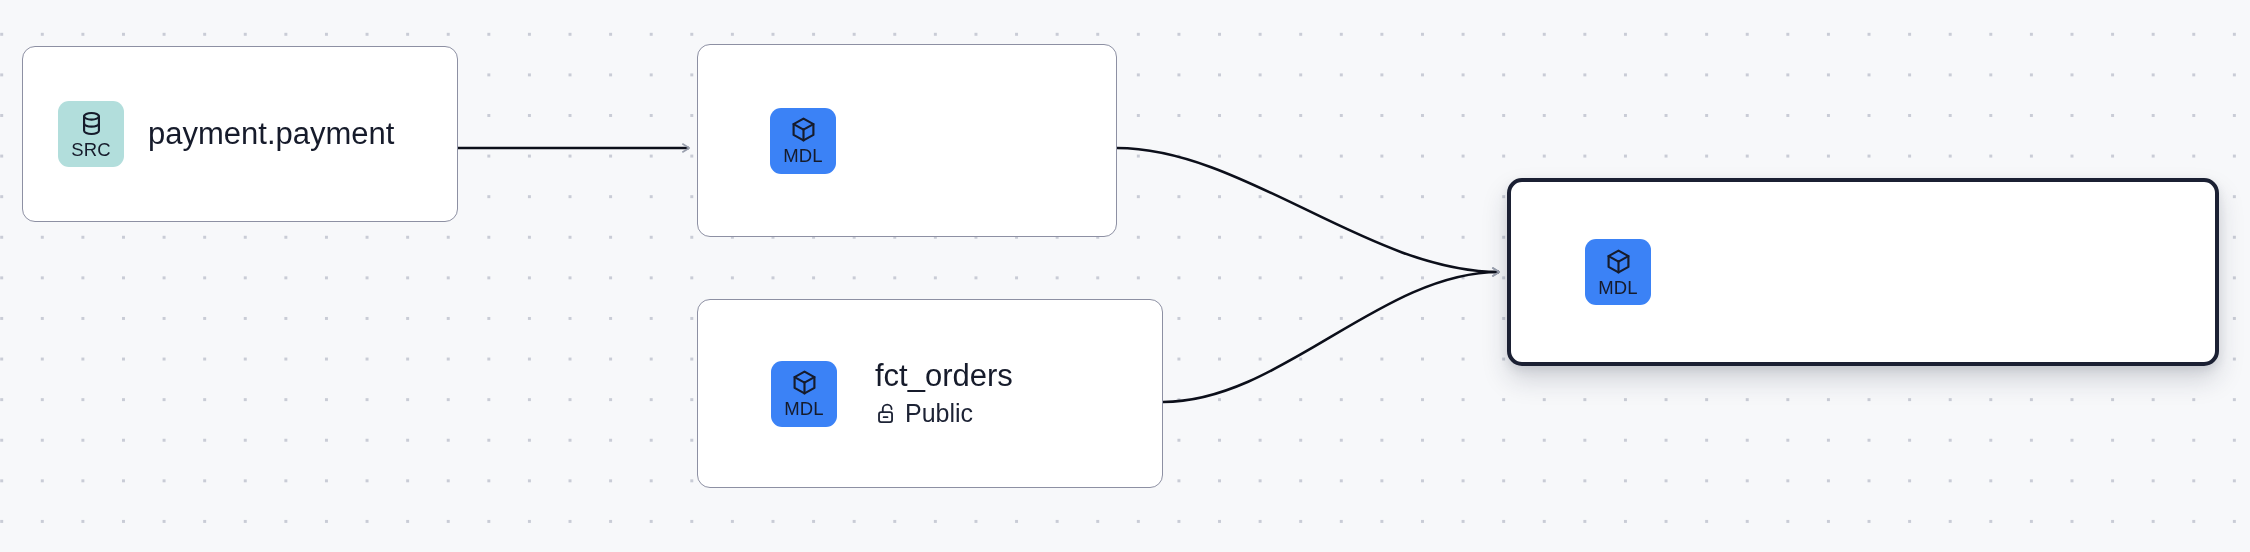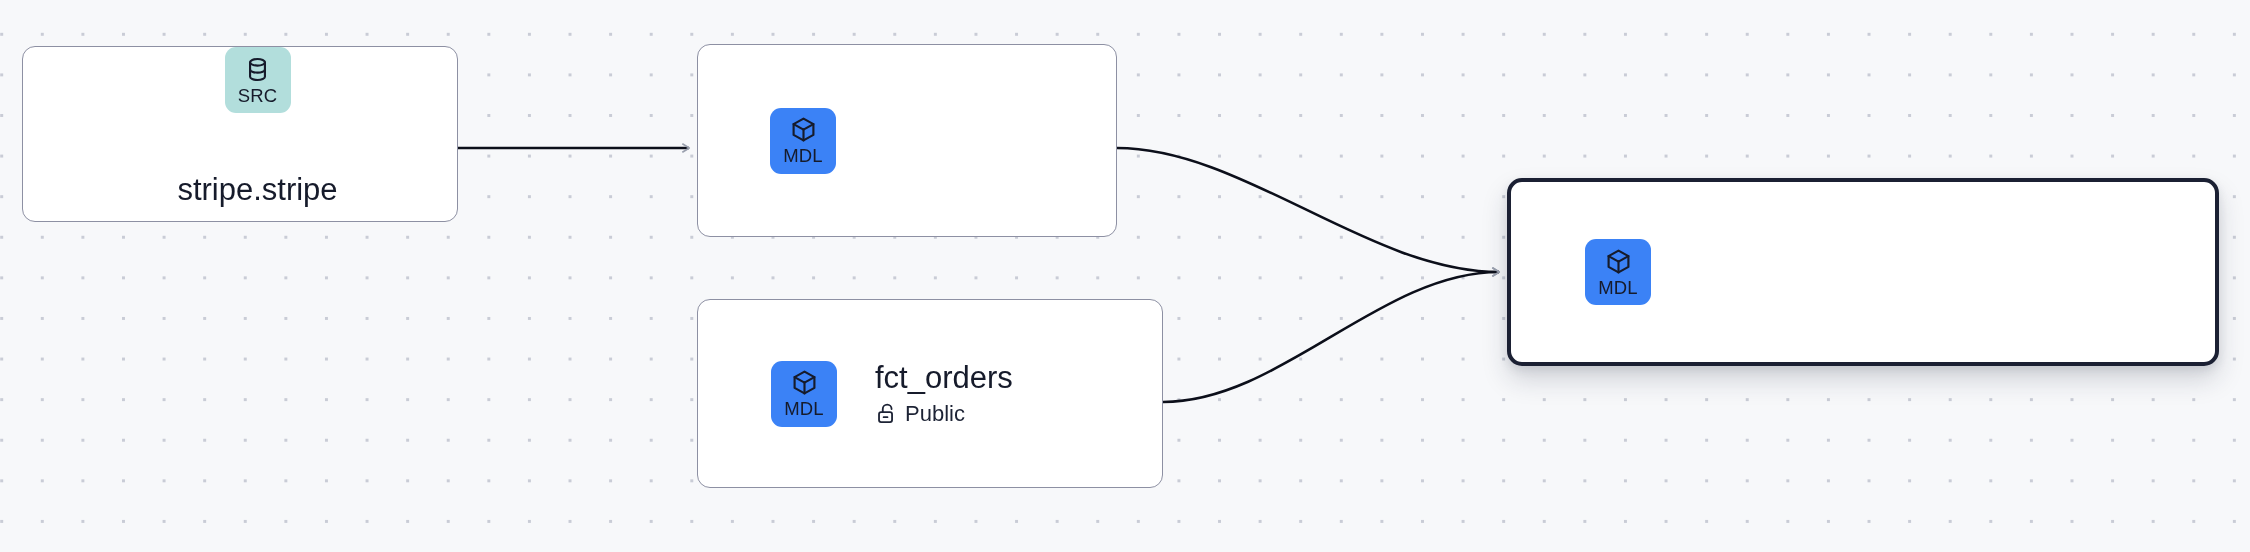--- a/index.html
+++ b/index.html
@@ -88,36 +88,36 @@
     font-size: 31px;
     line-height: 1.12;
     color: #161b2b;
     white-space: nowrap;
   }
 
   .node-sub {
     display: flex;
     align-items: center;
     gap: 7px;
-    font-size: 22px;
+    font-size: 25px;
     line-height: 1.15;
     color: #1d2335;
     margin-top: 5px;
     white-space: nowrap;
   }
 
   .node-sub svg {
     display: block;
     width: 23px;
     height: 23px;
     flex: 0 0 auto;
   }
 
   
-  #node-stripe-payment   { left: 22px;   top: 46px;  width: 436px; height: 176px; padding-left: 35px; gap: 60px; flex-direction: column; }
+  #node-stripe-payment   { left: 22px;   top: 46px;  width: 436px; height: 176px; padding-left: 35px; gap: 24px; }
   #node-stg-payments     { left: 697px;  top: 44px;  width: 420px; height: 193px; padding-left: 36px; gap: 40px; }
   #node-fct-orders       { left: 697px;  top: 299px; width: 466px; height: 189px; padding-left: 37px; gap: 38px; }
   #node-agg-customer     { left: 1507px; top: 178px; width: 712px; height: 188px; padding-left: 38px; gap: 40px; }
 </style>
 </head>
 <body>
 
 <div id="canvas">
 
   <svg id="edge-layer" viewBox="0 0 2250 552" width="2250" height="552" xmlns="http://www.w3.org/2000/svg">
@@ -139,21 +139,21 @@
       <span>
         <svg viewBox="0 0 24 24" fill="none" stroke="#161b2b" stroke-width="1.9" stroke-linecap="round" stroke-linejoin="round">
           <ellipse cx="12" cy="5.6" rx="6.6" ry="2.9"></ellipse>
           <path d="M5.4,5.6 v12.8 c0,1.6 2.95,2.9 6.6,2.9 s6.6,-1.3 6.6,-2.9 V5.6"></path>
           <path d="M5.4,11.9 c0,1.6 2.95,2.9 6.6,2.9 s6.6,-1.3 6.6,-2.9"></path>
         </svg>
       </span>
       <span class="badge-text">SRC</span>
     </div>
     <div class="node-body">
-      <div class="node-title">stripe.stripe</div>
+      <div class="node-title">payment.payment</div>
     </div>
   </div>
 
   <div class="node" id="node-stg-payments">
     <div class="badge badge-mdl">
       <span>
         <svg viewBox="0 0 24 24" fill="none" stroke="#161b2b" stroke-width="1.9" stroke-linecap="round" stroke-linejoin="round">
           <path d="M12,2.3 L20.8,7.2 L12,12.1 L3.2,7.2 Z"></path>
           <path d="M3.2,7.2 V16.8 L12,21.7 L20.8,16.8 V7.2"></path>
           <path d="M12,12.1 V21.7"></path>

